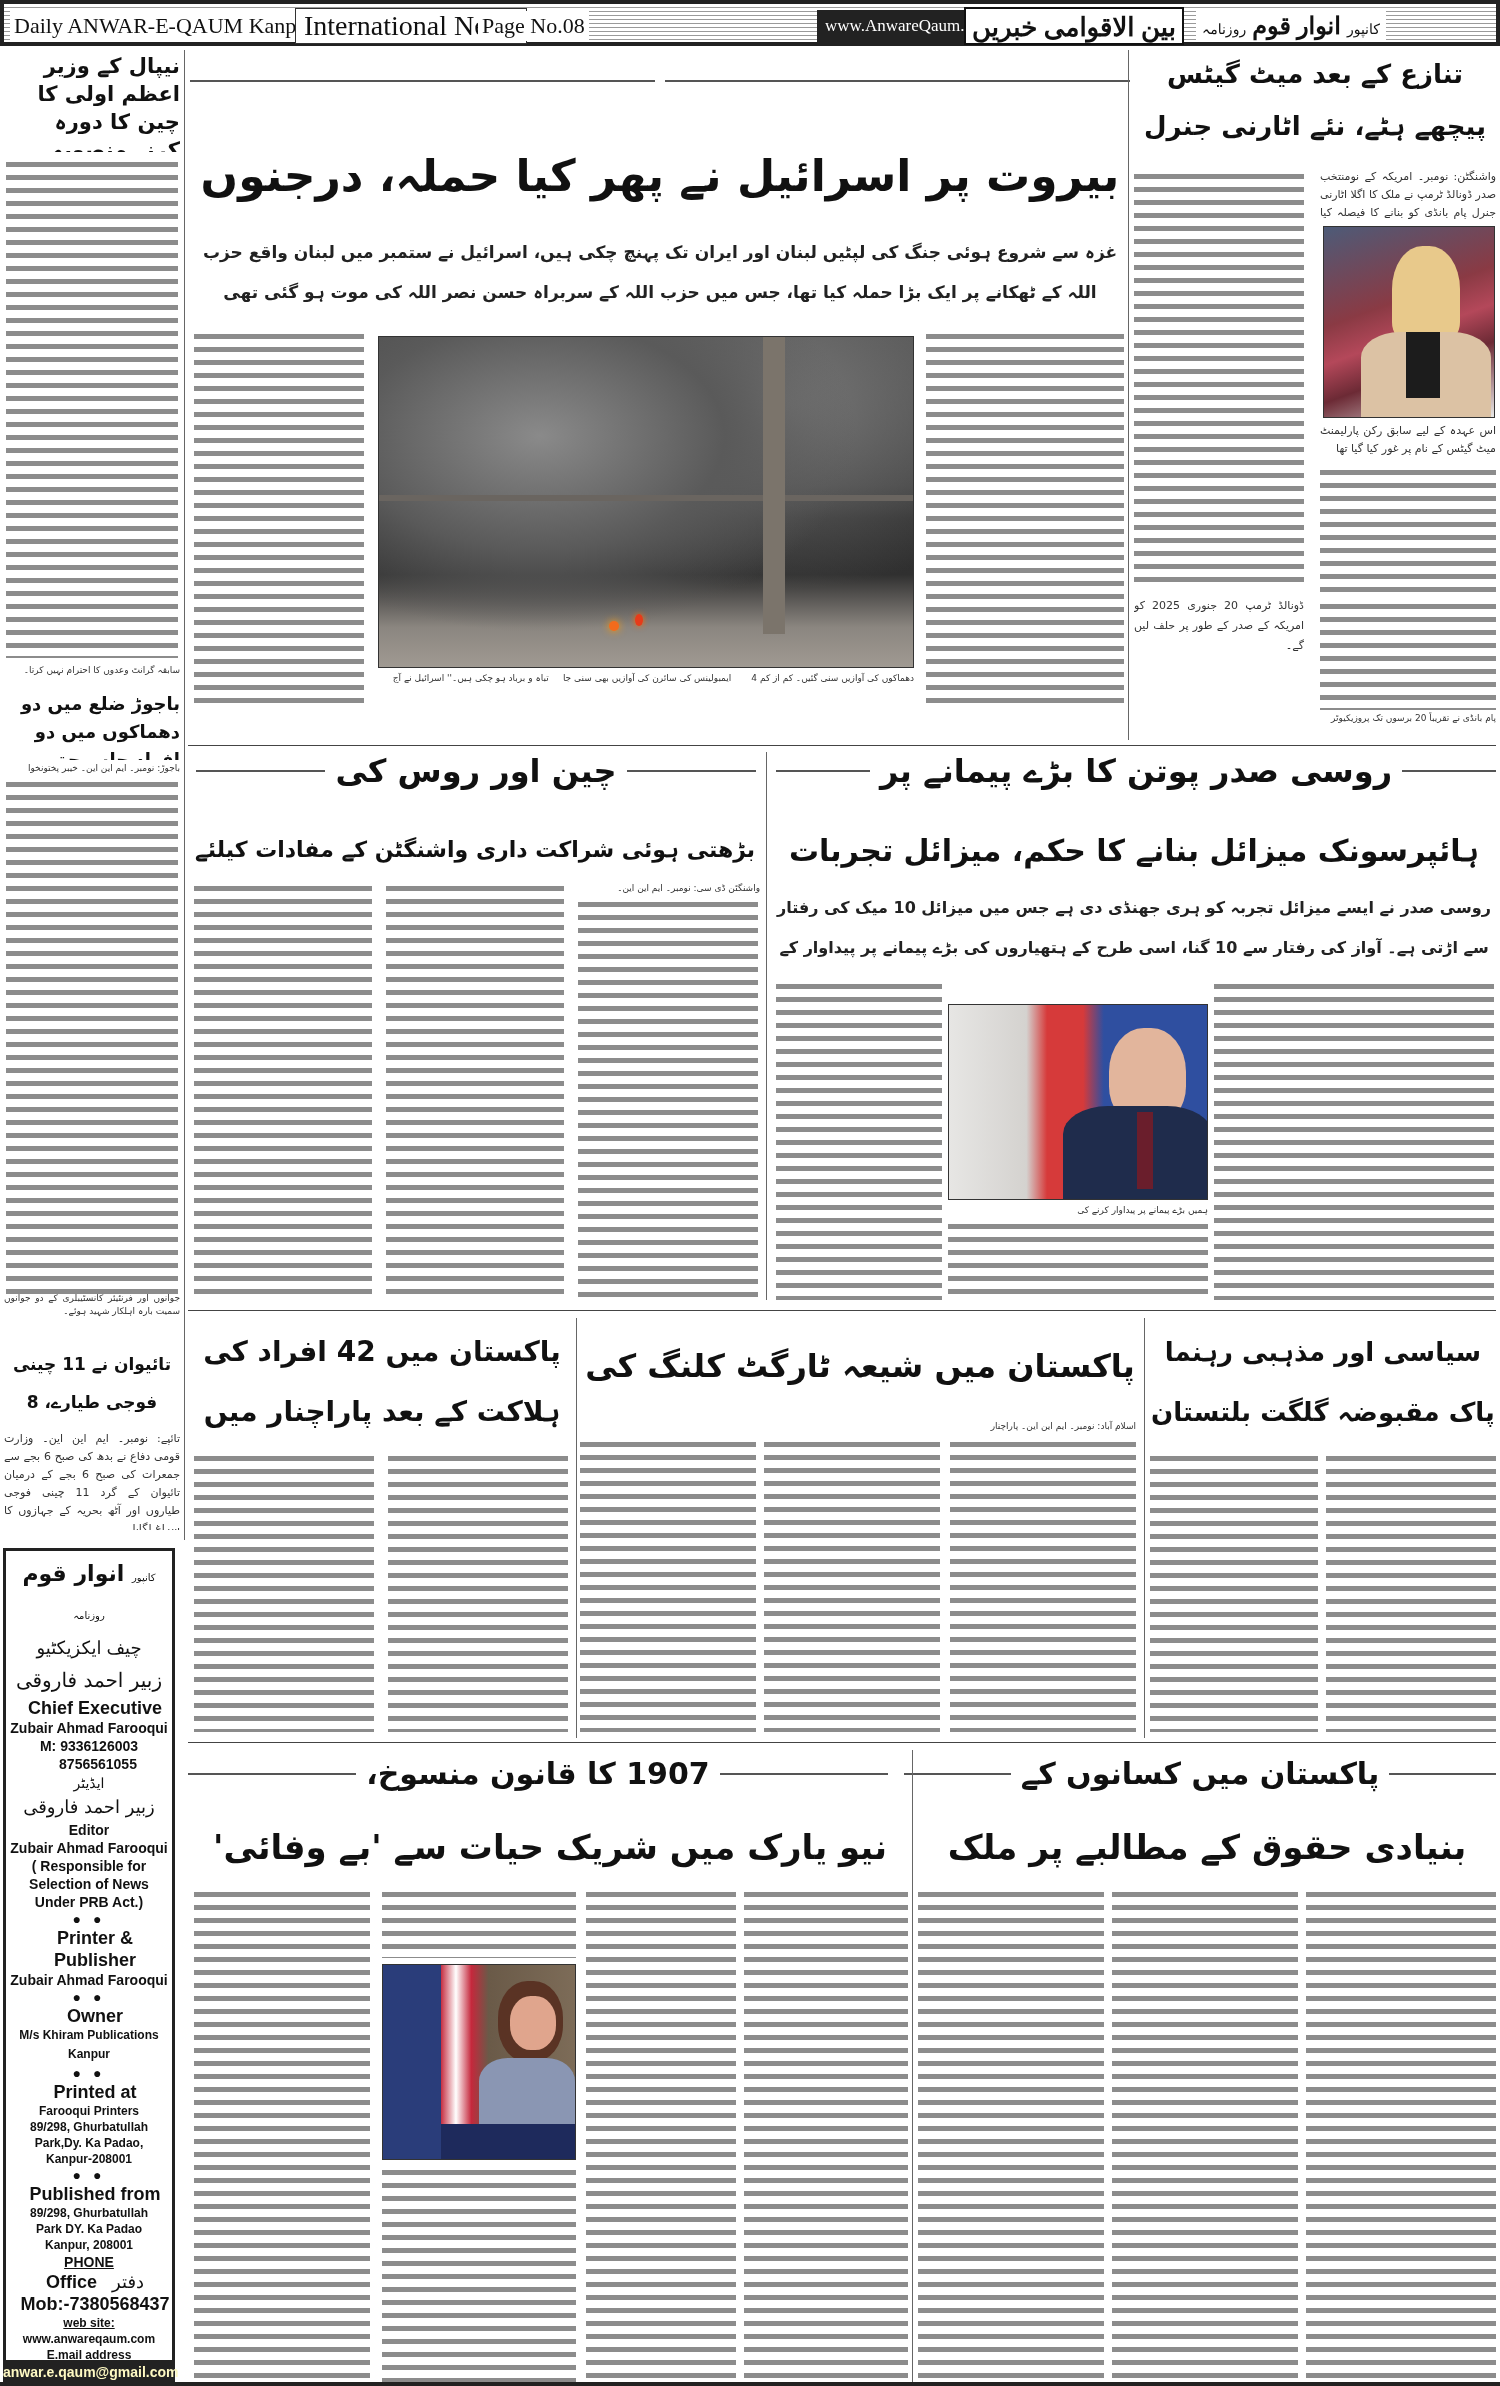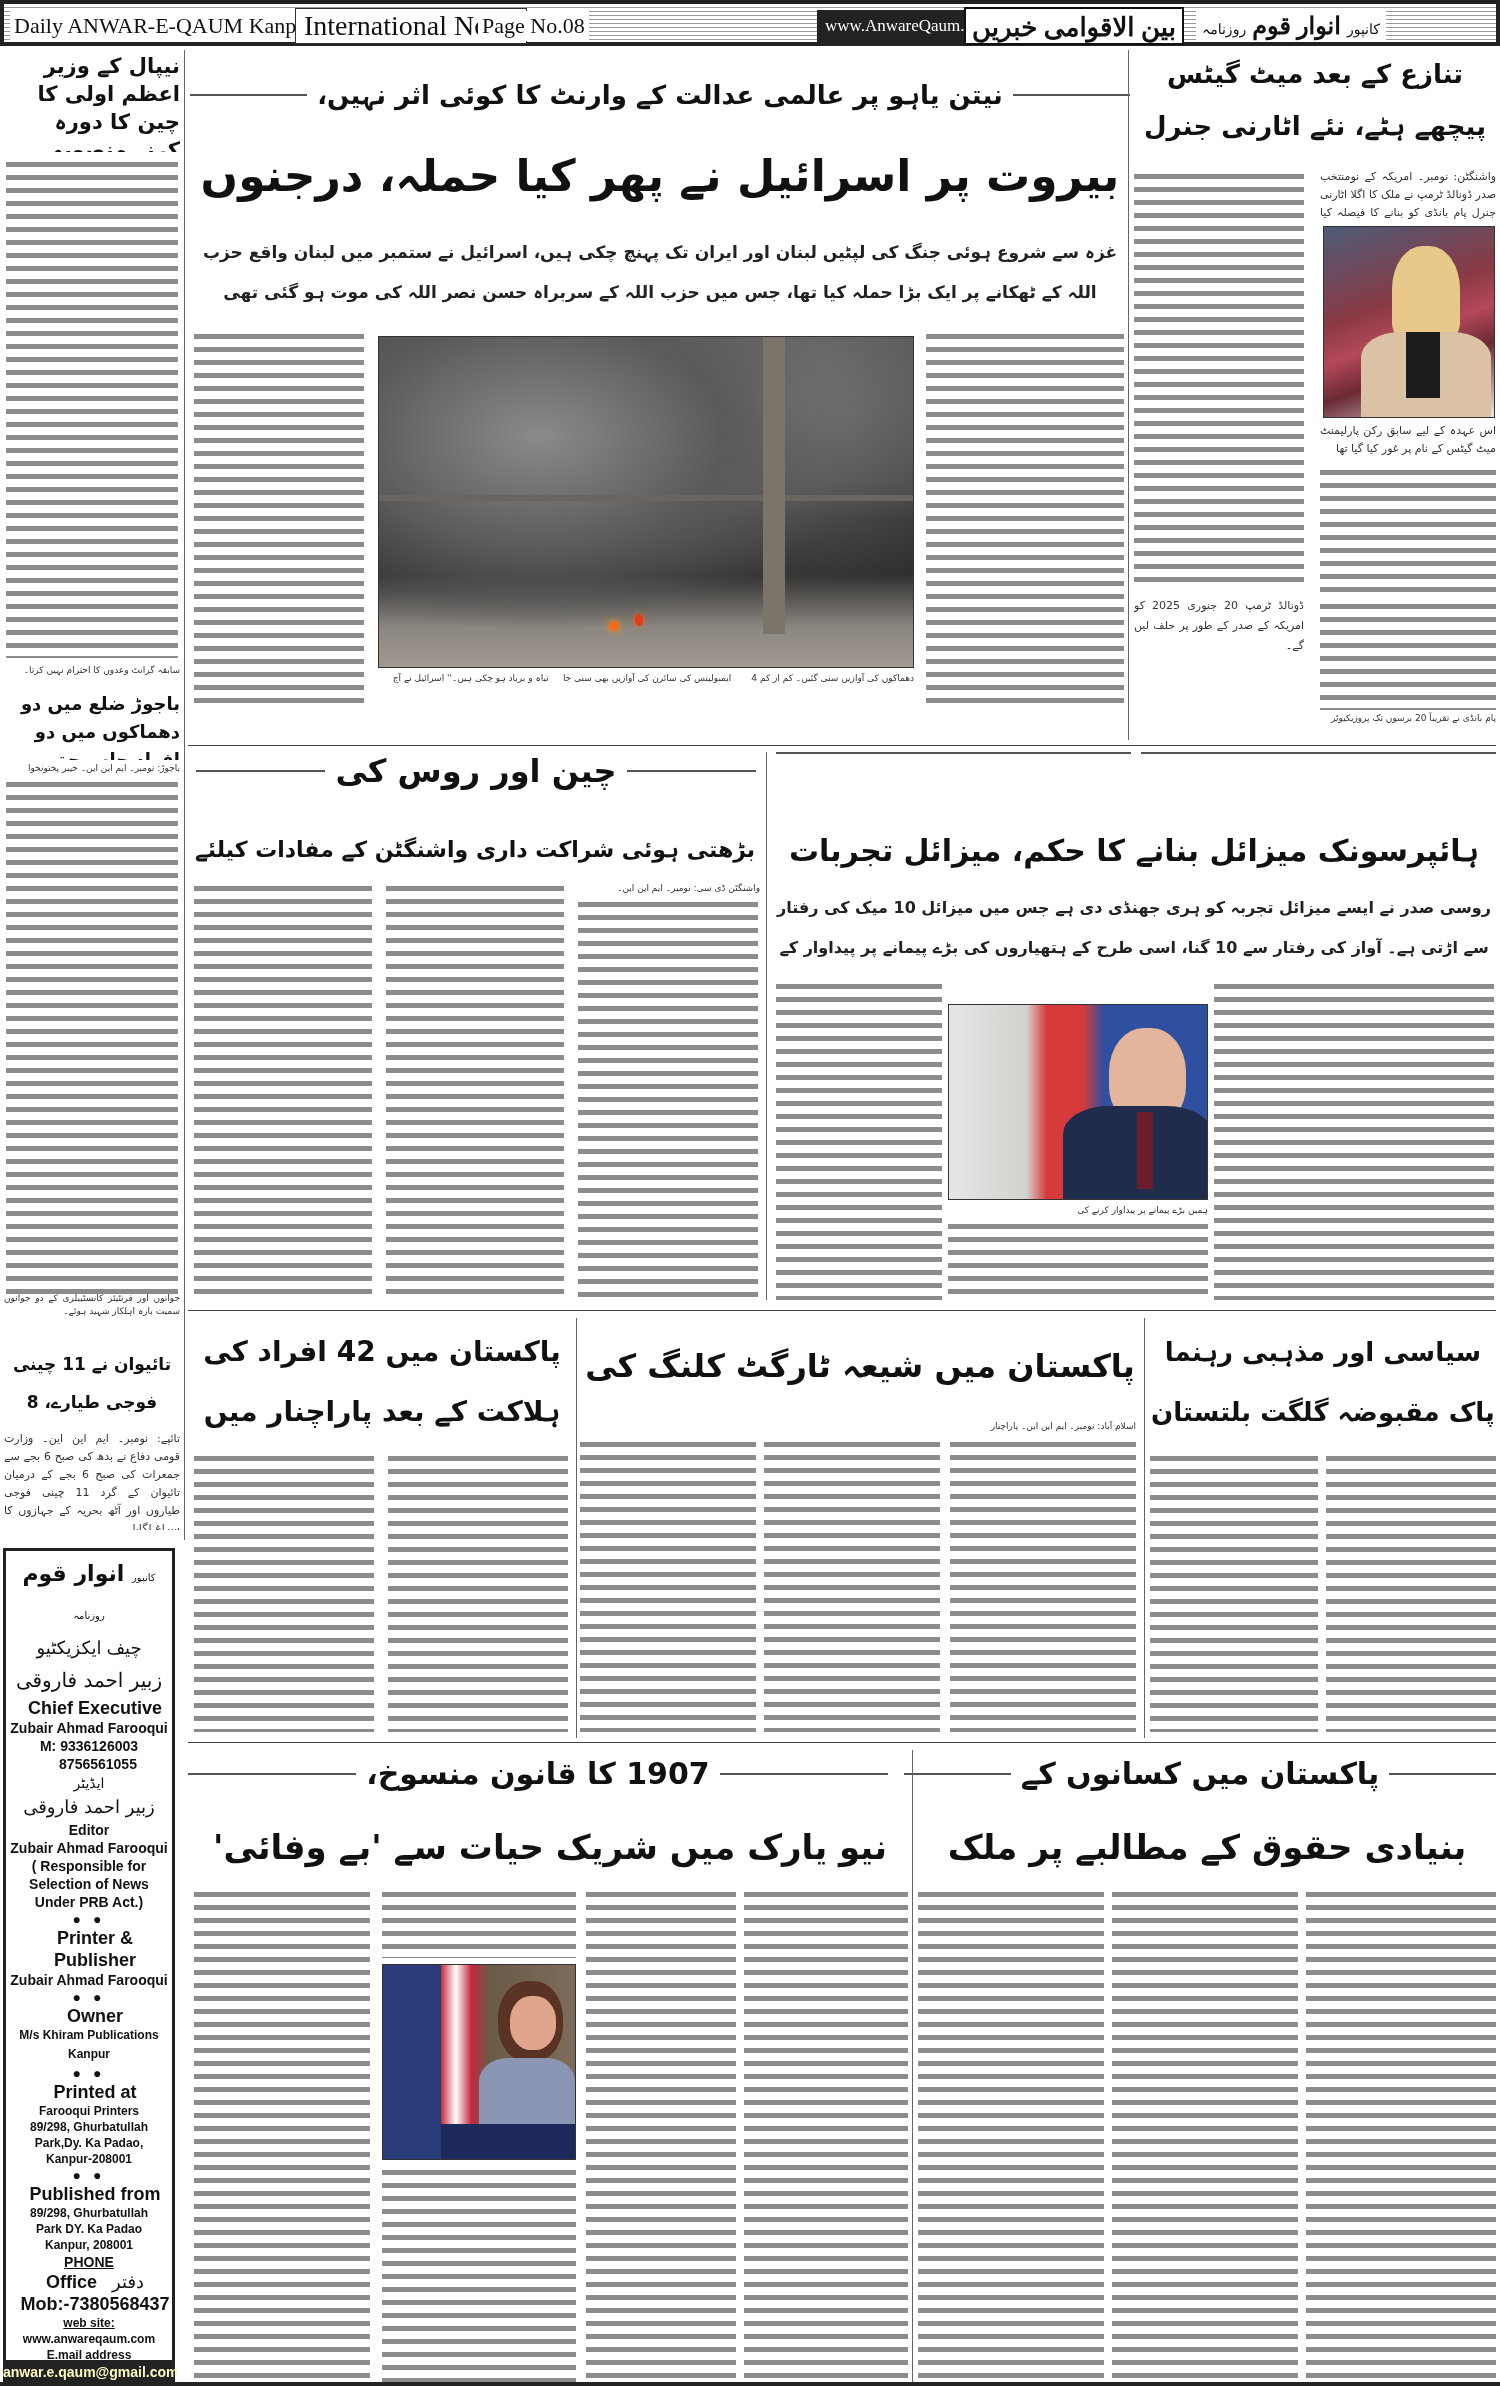--- a/index.html
+++ b/index.html
@@ -113,21 +113,20 @@
   <div class="sm u">web site:</div>
   <div class="sm">www.anwareqaum.com</div>
   <div class="sm">E.mail address</div>
   <div class="mail">anwar.e.qaum@gmail.com</div>
 </div>
 
 <div class="vrule" style="left:184px;top:50px;height:1490px;"></div>
 
 <div class="kicker" style="left:190px;top:80px;width:940px;">
   <div class="ln"></div>
-  <div class="tx">نیتن یاہو پر عالمی عدالت کے وارنٹ کا کوئی اثر نہیں،</div>
   <div class="ln"></div>
 </div>
 <div class="col ur hd" style="left:190px;top:140px;width:940px;height:80px;font-size:44px;line-height:72px;text-align:center;">بیروت پر اسرائیل نے پھر کیا حملہ، درجنوں مکانیں زمین دوز</div>
 <div class="col ur" style="left:190px;top:232px;width:940px;height:86px;font-size:17px;line-height:40px;text-align:center;font-weight:bold;color:#222;">غزہ سے شروع ہوئی جنگ کی لپٹیں لبنان اور ایران تک پہنچ چکی ہیں، اسرائیل نے ستمبر میں لبنان واقع حزب اللہ کے ٹھکانے پر ایک بڑا حملہ کیا تھا، جس میں حزب اللہ کے سربراہ حسن نصر اللہ کی موت ہو گئی تھی</div>
 
 <div class="col lines" style="left:194px;top:330px;width:170px;height:380px;"></div>
 <div class="col lines" style="left:926px;top:330px;width:198px;height:380px;"></div>
 <div class="photo" style="left:378px;top:336px;width:536px;height:332px;background:
   radial-gradient(ellipse at 30% 30%,#8a8a8a 0,#5a5a5a 35%,transparent 60%),
   radial-gradient(ellipse at 75% 20%,#777 0,transparent 50%),
@@ -170,20 +169,21 @@
 <div class="col ur hd" style="left:190px;top:820px;width:570px;height:60px;font-size:22px;line-height:60px;text-align:center;">بڑھتی ہوئی شراکت داری واشنگٹن کے مفادات کیلئے خطرہ: امریکی اہلکار</div>
 <div class="col ur body-txt" style="left:580px;top:882px;width:180px;height:14px;">واشنگٹن ڈی سی: نومبر۔ ایم این این۔</div>
 <div class="col lines" style="left:194px;top:882px;width:178px;height:420px;"></div>
 <div class="col lines" style="left:386px;top:882px;width:178px;height:420px;"></div>
 <div class="col lines" style="left:578px;top:898px;width:180px;height:404px;"></div>
 
 <div class="vrule" style="left:766px;top:752px;height:548px;"></div>
 
 <div class="kicker" style="left:776px;top:752px;width:720px;">
   <div class="ln"></div>
+  <div class="tx" style="font-size:32px;">روسی صدر پوتن کا بڑے پیمانے پر</div>
   <div class="ln"></div>
 </div>
 <div class="col ur hd" style="left:772px;top:818px;width:724px;height:66px;font-size:30px;line-height:66px;text-align:center;">ہائپرسونک میزائل بنانے کا حکم، میزائل تجربات جاری رکھنے کا اعلان</div>
 <div class="col ur" style="left:772px;top:888px;width:724px;height:84px;font-size:16px;line-height:40px;text-align:center;font-weight:bold;color:#222;">روسی صدر نے ایسے میزائل تجربہ کو ہری جھنڈی دی ہے جس میں میزائل 10 میک کی رفتار سے اڑتی ہے۔ آواز کی رفتار سے 10 گنا، اسی طرح کے ہتھیاروں کی بڑے پیمانے پر پیداوار کے لیے کہا ہے</div>
 <div class="col lines" style="left:776px;top:980px;width:166px;height:320px;"></div>
 <div class="col lines" style="left:1214px;top:980px;width:280px;height:320px;"></div>
 <div class="photo" style="left:948px;top:1004px;width:260px;height:196px;background:
   linear-gradient(90deg,#e7e6e4 0,#d4d2cf 30%,#d63a3a 38%,#d63a3a 52%,#2f4fa0 60%,#2f4fa0 100%);">
   <div class="abs" style="left:62%;top:12%;width:30%;height:50%;border-radius:45% 45% 40% 40%;background:#e2b59c;"></div>
   <div class="abs" style="left:44%;top:52%;width:58%;height:48%;border-radius:30% 30% 0 0;background:#1f2c4c;"></div>

